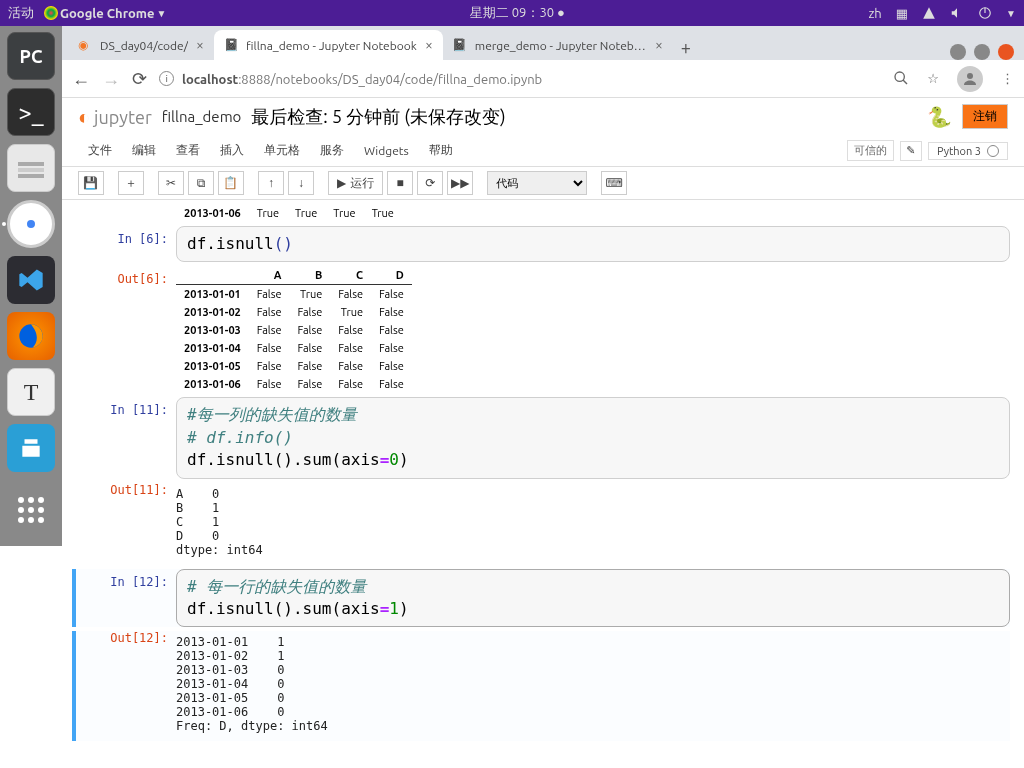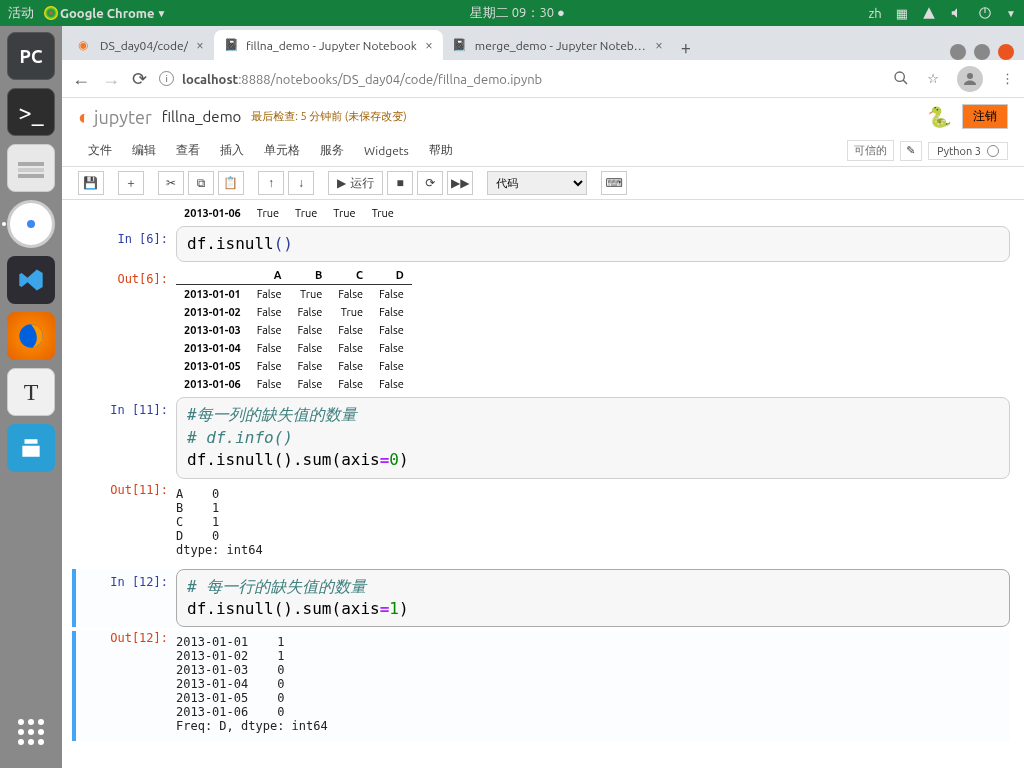--- a/index.html
+++ b/index.html
@@ -1,27 +1,27 @@
 <!DOCTYPE html>
 <html><head>
 <meta charset="utf-8">
 <style>
 * { margin: 0; padding: 0; box-sizing: border-box; }
 body { font-family: "Ubuntu", Arial, sans-serif; font-size: 13px; background: #fff; overflow: hidden; width: 1024px; height: 768px; }
 
 
-.topbar { background: #15803d; color: #ddd; height: 26px; display: flex; align-items: center; padding: 0 8px; font-size: 13px; }
+.topbar { background: #4c1d95; color: #ddd; height: 26px; display: flex; align-items: center; padding: 0 8px; font-size: 13px; }
 .topbar .left { display: flex; align-items: center; gap: 10px; }
 .topbar .center { flex: 1; text-align: center; }
 .topbar .right { display: flex; align-items: center; gap: 14px; }
 .topbar svg { fill: #ddd; }
 .chrome-dot { width: 14px; height: 14px; border-radius: 50%; background: radial-gradient(#f44,#0a4,#fd0,#48f); display: inline-block; }
 
 
-.launcher { position: absolute; left: 0; top: 26px; width: 62px; height: 742px; background: rgba(40,40,40,0.55); display: flex; flex-direction: column; align-items: center; padding-top: 6px; gap: 8px; }
+.launcher { position: absolute; left: 0; top: 26px; width: 62px; height: 520px; background: rgba(40,40,40,0.55); display: flex; flex-direction: column; align-items: center; padding-top: 6px; gap: 8px; }
 .launch-item { width: 48px; height: 48px; border-radius: 8px; display: flex; align-items: center; justify-content: center; font-size: 24px; }
 .li-pycharm { background: #3c3f41; color: #fff; font-weight: bold; font-size: 18px; border: 1px solid #555; }
 .li-term { background: #2d2d2d; color: #fff; border: 1px solid #555; }
 .li-files { background: #e8e8e8; border: 1px solid #ccc; }
 .li-chrome { background: #fff; border-radius: 50%; position: relative; border: 3px solid #ccc; }
 .li-chrome::before { content: ""; position: absolute; inset: 6px; border-radius: 50%; background: conic-gradient(#ea4335 0 120deg,#fbbc05 120deg 240deg,#34a853 240deg 360deg); }
 .li-chrome::after { content: ""; position: absolute; inset: 14px; border-radius: 50%; background: #4285f4; border: 3px solid #fff; }
 .li-vscode { background: #2c2c32; color: #3ca5ea; }
 .li-firefox { background: radial-gradient(#ff9500,#e66000); color: #fff; }
 .li-text { background: #f0f0f0; border: 1px solid #ccc; color: #333; font-family: serif; }
@@ -55,21 +55,21 @@
 .omnibox .path { color: #777; }
 .toolbar-right { display: flex; align-items: center; gap: 18px; color: #666; }
 .avatar { width: 26px; height: 26px; border-radius: 50%; background: #ccc; display: flex; align-items: center; justify-content: center; }
 
 
 .jupyter { flex: 1; background: #fff; overflow: hidden; position: relative; }
 .jnote-header { display: flex; align-items: center; padding: 6px 16px; gap: 10px; }
 .jlogo { color: #888; font-size: 18px; display: flex; align-items: center; gap: 4px; }
 .jlogo-icon { color: #f37626; font-size: 20px; }
 .jtitle { font-size: 15px; color: #333; }
-.jcheckpoint { font-size: 11px; color: #a16207; }
+.jcheckpoint { font-size: 18px; color: #000000; }
 .jheader-right { margin-left: auto; display: flex; align-items: center; gap: 10px; }
 .jlogout { border: 1px solid #ccc; padding: 3px 10px; font-size: 12px; background: #f97316; }
 .pyicon { font-size: 20px; }
 
 .jmenu { display: flex; align-items: center; padding: 3px 16px; border-bottom: 1px solid #ddd; font-size: 12px; color: #444; gap: 0; }
 .jmenu-item { padding: 4px 10px; cursor: pointer; }
 .jmenu-right { margin-left: auto; display: flex; align-items: center; gap: 6px; }
 .jtrusted { border: 1px solid #ddd; padding: 2px 6px; font-size: 11px; color: #666; }
 .jkernel { border: 1px solid #ddd; padding: 2px 8px; font-size: 11px; display: flex; align-items: center; gap: 6px; }
 .kcircle { width: 12px; height: 12px; border: 1px solid #888; border-radius: 50%; }

